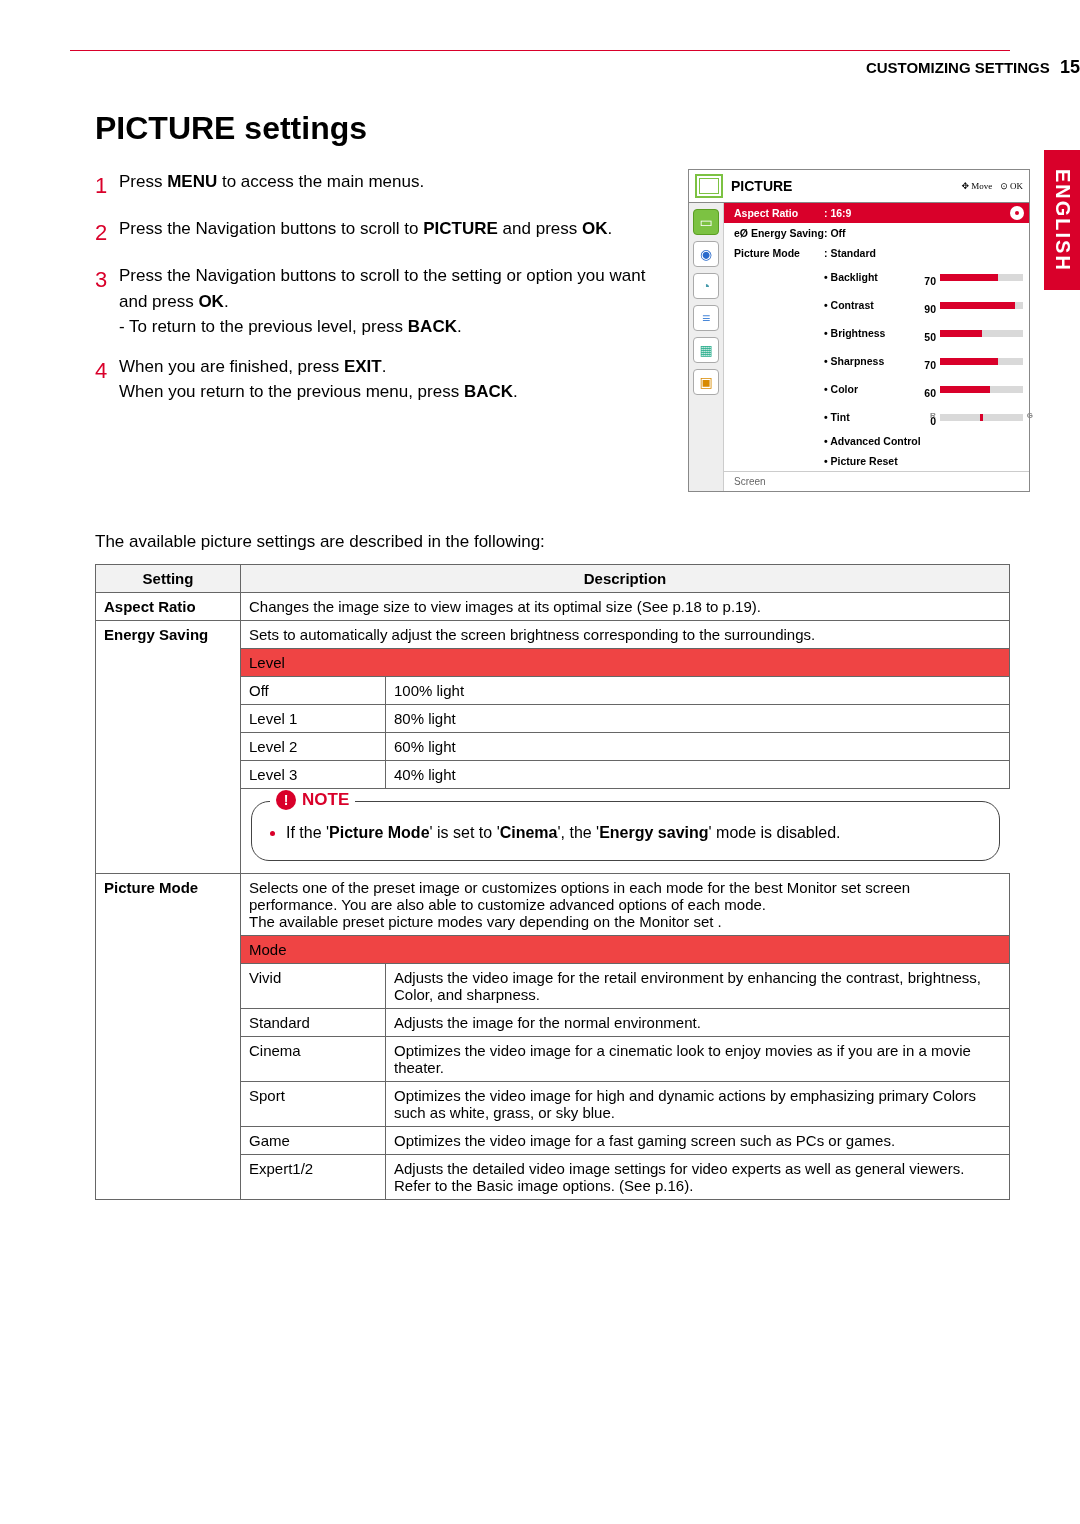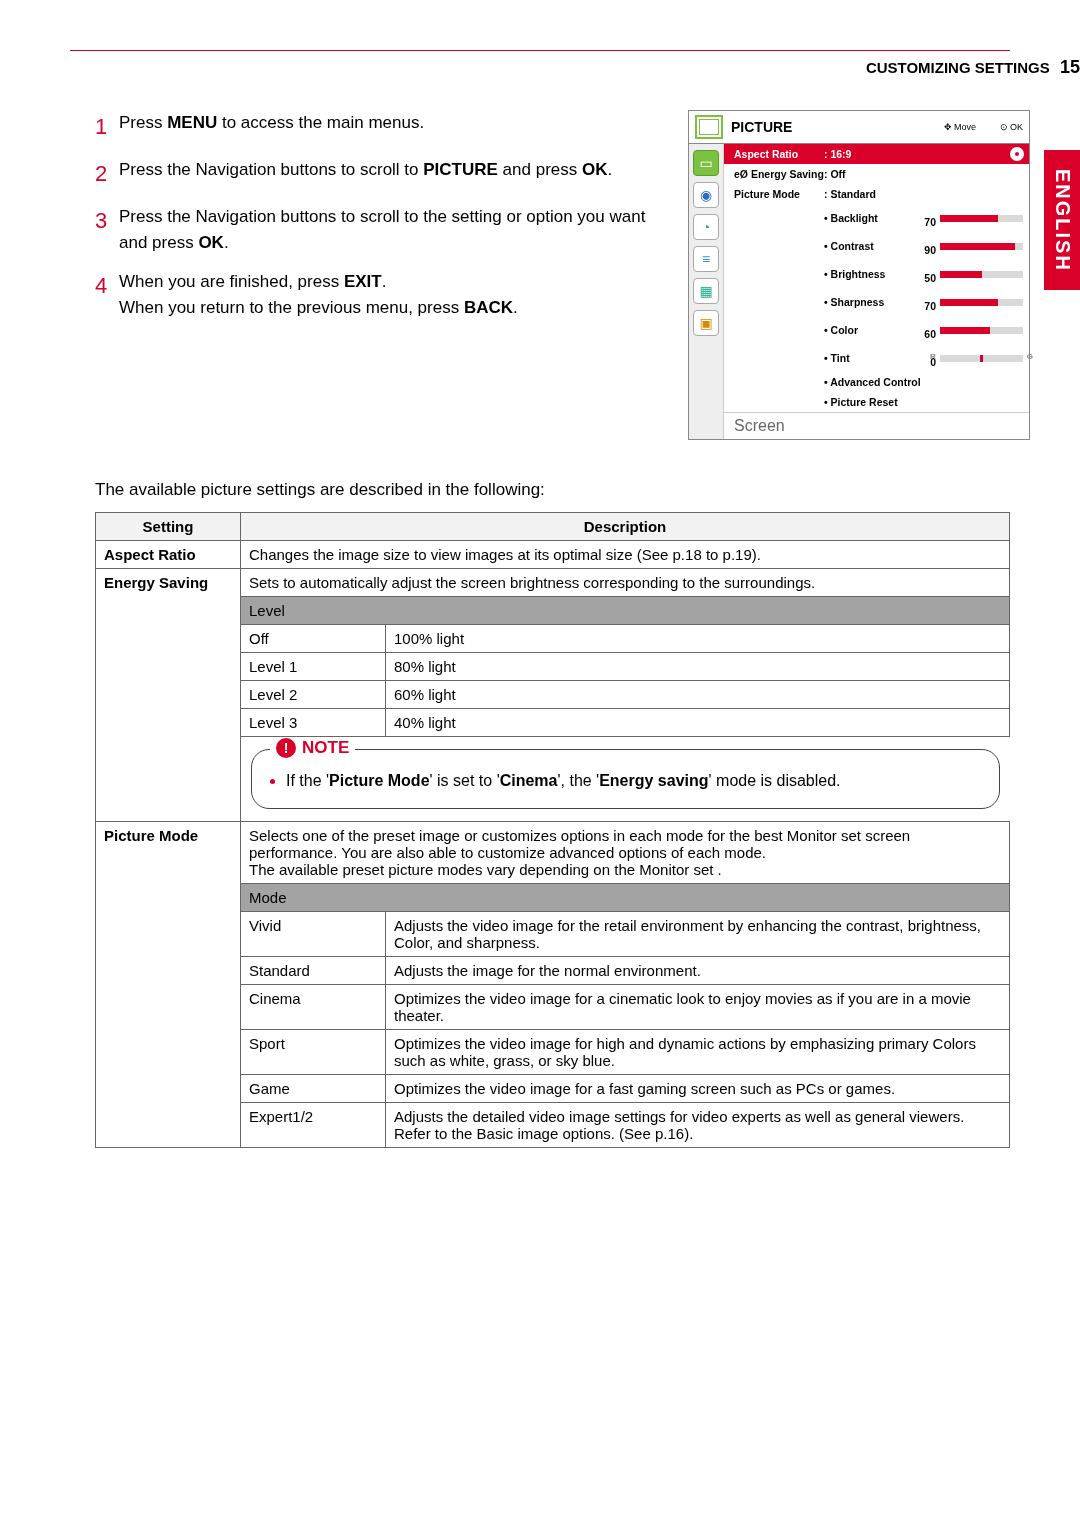--- a/index.html
+++ b/index.html
@@ -94,21 +94,21 @@
     border: 2px solid #7cc242;
     margin-right: 8px;
     position: relative;
     background: #fff;
   }
   .osd-icon-pic::after{
     content:"";position:absolute;left:2px;right:2px;top:2px;bottom:2px;
     border:1px solid #7cc242;
   }
   .osd-title { font-weight: bold; font-size: 14px; flex:1; }
-  .osd-tr-controls { font-size: 9px; display:flex; gap:24px; align-items:center;}
+  .osd-tr-controls { font-size: 9px; display:flex; gap:8px; align-items:center;font-family:Liberation Serif, serif;}
   .osd-tr-controls .move::before{content:"✥ ";}
   .osd-tr-controls .ok::before{content:"⊙ ";}
   .osd-body { display: flex; }
   .osd-tabs {
     width: 34px;
     background: #eee;
     border-right: 1px solid #ccc;
     display: flex;
     flex-direction: column;
     align-items: center;
@@ -137,39 +137,39 @@
   .osd-row .val { flex: 0 0 62px; }
   .osd-row .num { flex: 0 0 22px; text-align:right; padding-right:4px;margin-top:8px;}
   .osd-row .bar { flex:1; height:7px; background:#d9d9d9; position:relative;}
   .osd-row .bar .fill{position:absolute;left:0;top:0;bottom:0;background:#d9002a;}
   .osd-row .bar.tint{background:#d9d9d9;}
   .osd-row .bar.tint::before{content:"R";position:absolute;left:-10px;top:-3px;font-size:8px;color:#888;}
   .osd-row .bar.tint::after{content:"G";position:absolute;right:-10px;top:-3px;font-size:8px;color:#888;}
   .osd-row.sel .radio{width:8px;height:8px;border-radius:50%;background:#fff;margin-left:auto;border:2px solid #fff;box-shadow:0 0 0 1px #fff;}
   .osd-row.sel .radio::after{content:"";display:block;width:4px;height:4px;border-radius:50%;background:#d9002a;margin:2px;}
   .osd-sub { padding-left: 100px; font-weight:bold;}
-  .osd-foot { border-top:1px solid #ccc; padding:4px 10px; color:#666; font-size:16px;}
+  .osd-foot { border-top:1px solid #ccc; padding:4px 10px; color:#666; font-size:10px;}
 
   .intro-line { font-size:17px; margin:40px 0 12px 0;}
 
   table.settings {
     border-collapse: collapse;
     width: 100%;
     font-size: 15px;
   }
   table.settings th, table.settings td {
     border: 1px solid #666;
     padding: 5px 8px;
     text-align: left;
     vertical-align: top;
   }
   table.settings th { background:#f2f2f2; font-weight:bold; text-align:center;}
   table.settings .col-setting { width: 128px; font-weight:bold;}
   table.settings .col-level { width: 128px; font-weight:normal;}
-  table.settings tr.level-hdr td { background:#a3a3a3; font-weight:normal;}
+  table.settings tr.level-hdr td { background:#ef4444; font-weight:normal;}
   .note-box {
     border:1px solid #444;
     border-radius:18px;
     margin:12px 10px 12px 10px;
     padding:22px 16px 18px 16px;
     position:relative;
     font-size:16px;
   }
   .note-label {
     position:absolute;
@@ -195,39 +195,43 @@
 <div class="header-text">
   <span>CUSTOMIZING SETTINGS</span>
   <span class="page-num">15</span>
 </div>
 
 <div class="lang-tab">
   <span>ENGLISH</span>
 </div>
 
 <div class="content">
+  <h1 class="title">PICTURE settings</h1>
 
   <div class="two-col">
     <div class="steps">
       <div class="step">
         <div class="step-num">1</div>
         <div class="step-text">
           <span>Press </span><b class="strong">MENU</b><span> to access the main menus.</span>
         </div>
       </div>
       <div class="step">
         <div class="step-num">2</div>
         <div class="step-text">
           <span>Press the Navigation buttons to scroll to </span><b class="strong">PICTURE</b><span> and press </span><b class="strong">OK</b><span>.</span>
         </div>
       </div>
       <div class="step">
         <div class="step-num">3</div>
         <div class="step-text">
           <span>Press the Navigation buttons to scroll to the setting or option you want and press </span><b class="strong">OK</b><span>.</span>
+          <div class="sub">
+            <span>- To return to the previous level, press </span><b class="strong">BACK</b><span>.</span>
+          </div>
         </div>
       </div>
       <div class="step">
         <div class="step-num">4</div>
         <div class="step-text">
           <span>When you are finished, press </span><b class="strong">EXIT</b><span>.</span>
           <div>
             <span>When you return to the previous menu, press </span><b class="strong">BACK</b><span>.</span>
           </div>
         </div>

